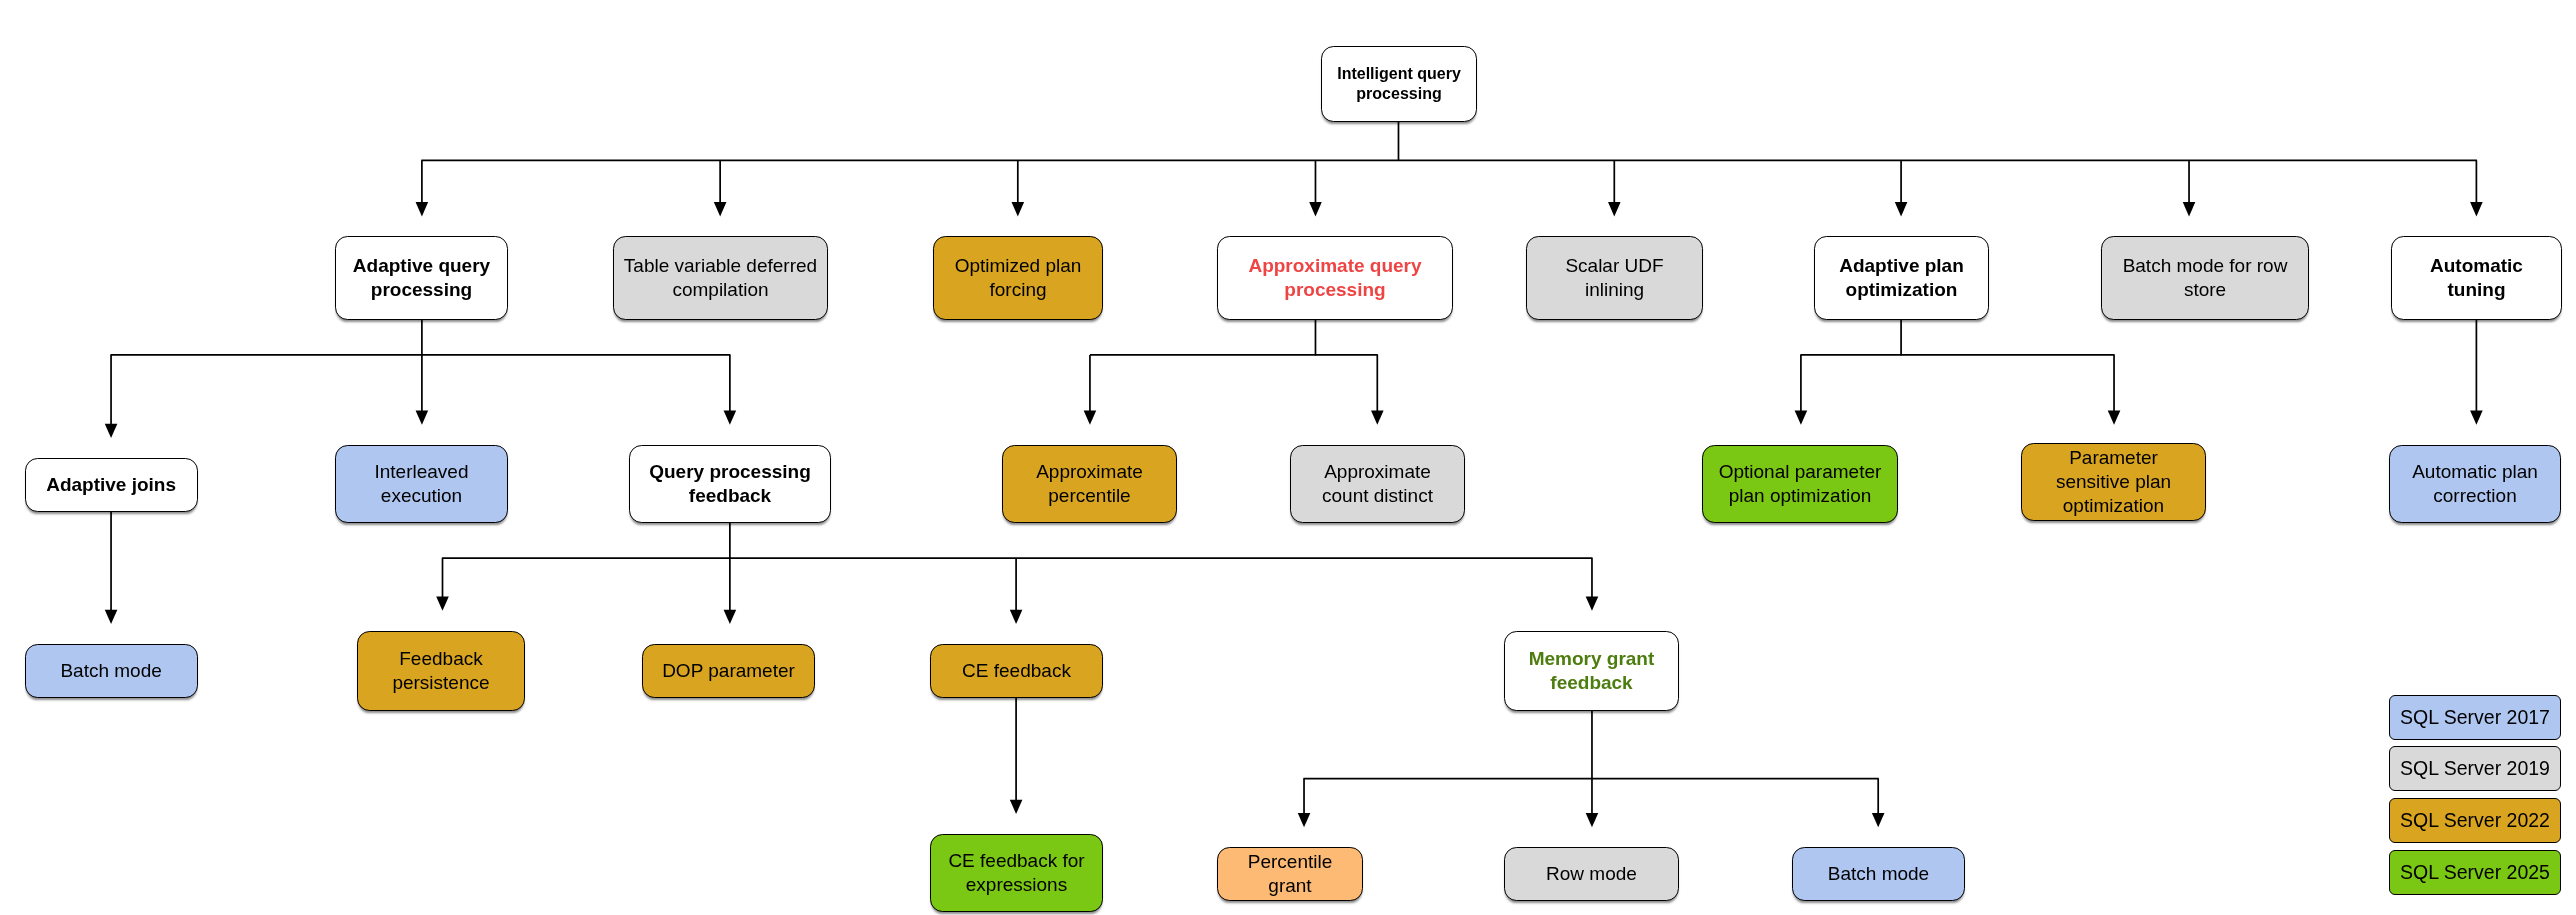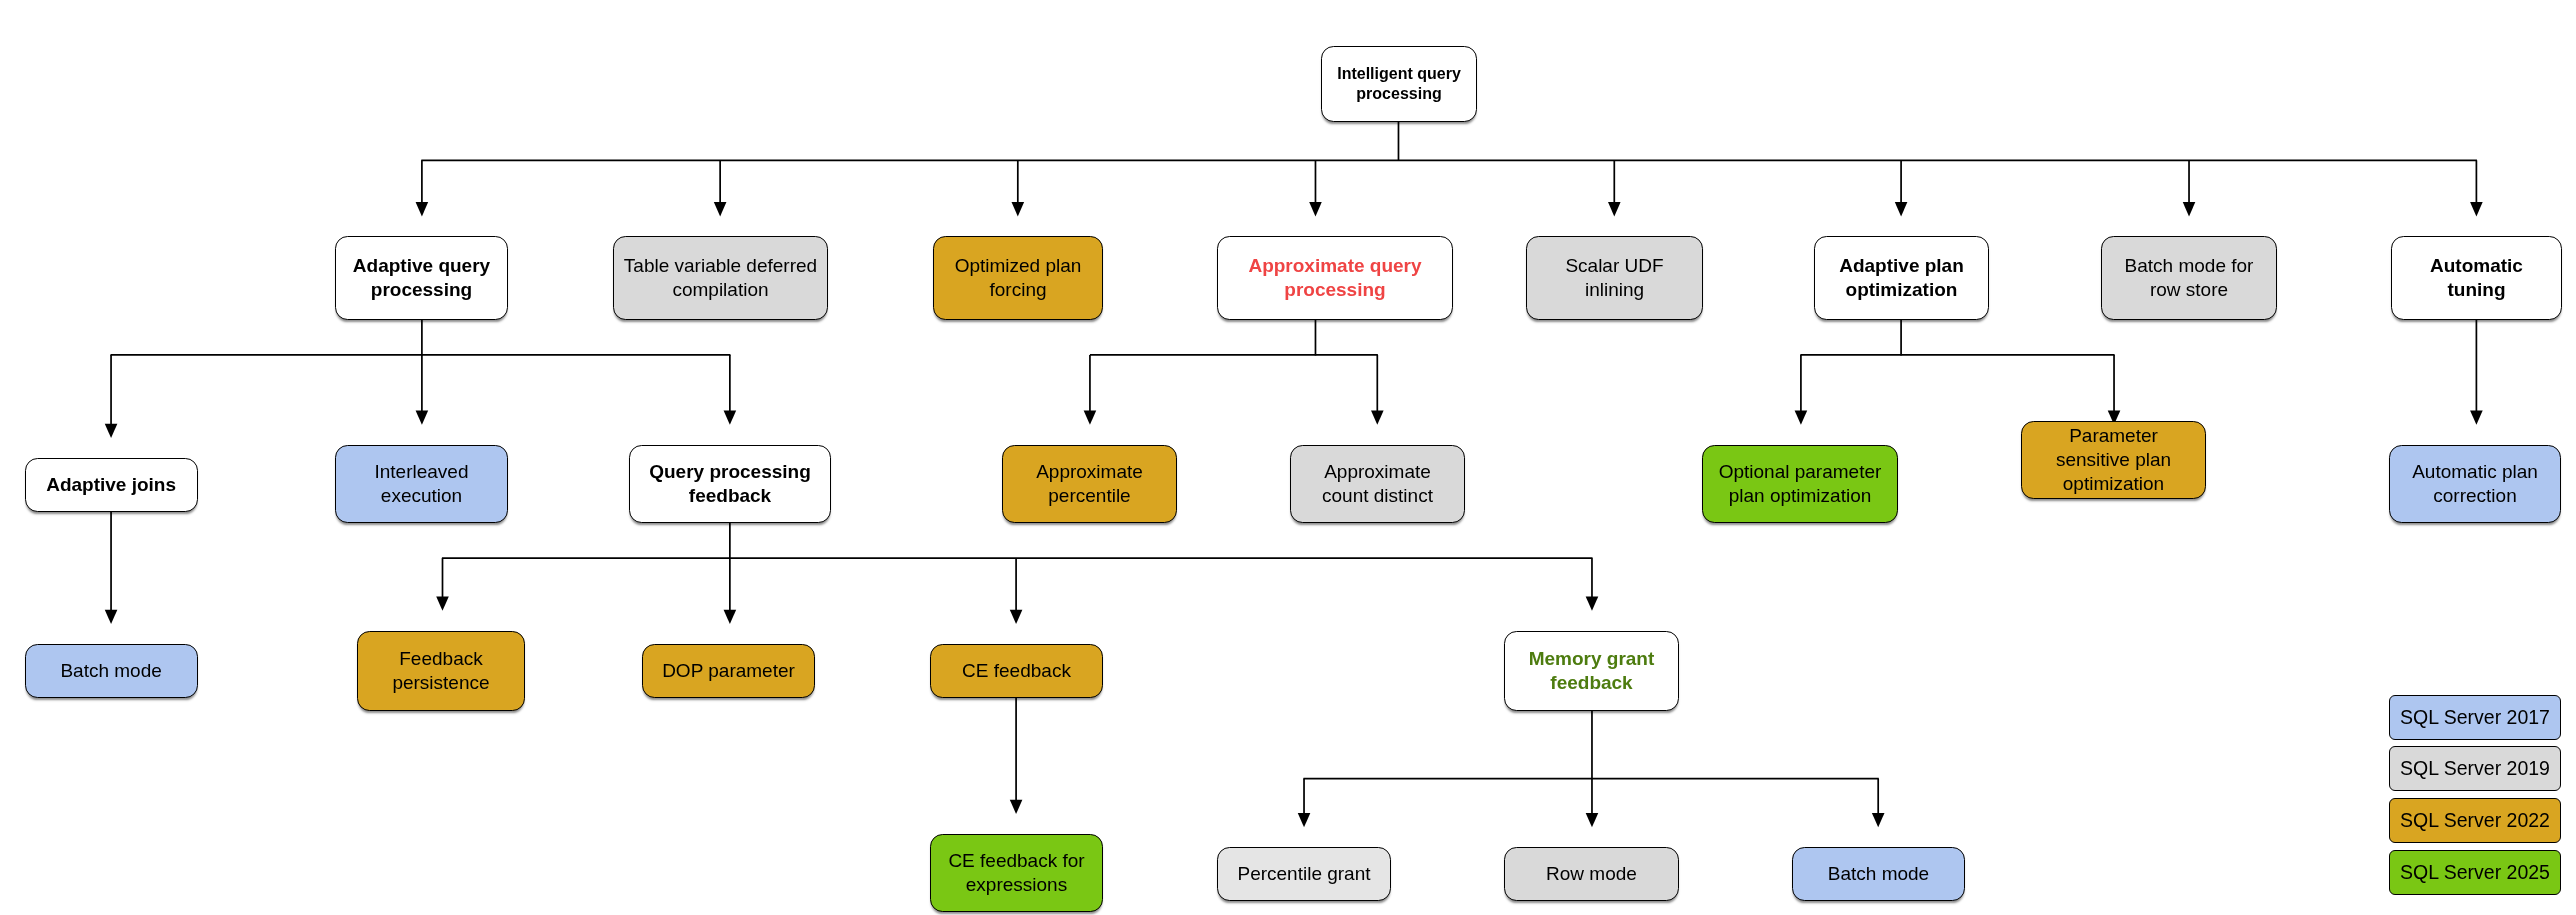--- a/index.html
+++ b/index.html
@@ -127,21 +127,21 @@
       </div>
       <div class="node bold" style="left: 1217px; top: 216px; width: 236px; height: 84px; background: rgb(255, 255, 255); border-color: rgb(0, 0, 0); color: #ef4444;">
         <span>Approximate query processing</span>
       </div>
       <div class="node" style="left: 1526px; top: 216px; width: 177px; height: 84px; background: rgb(217, 217, 217); border-color: rgb(0, 0, 0); color: rgb(0, 0, 0);">
         <span>Scalar UDF inlining</span>
       </div>
       <div class="node bold" style="left: 1814px; top: 216px; width: 175px; height: 84px; background: rgb(255, 255, 255); border-color: rgb(0, 0, 0); color: rgb(0, 0, 0);">
         <span>Adaptive plan optimization</span>
       </div>
-      <div class="node" style="left: 2101px; top: 216px; width: 176px; height: 84px; background: rgb(217, 217, 217); border-color: rgb(0, 0, 0); color: rgb(0, 0, 0);">
+      <div class="node" style="left: 2101px; top: 216px; width: 208px; height: 84px; background: rgb(217, 217, 217); border-color: rgb(0, 0, 0); color: rgb(0, 0, 0);">
         <span>Batch mode for row store</span>
       </div>
       <div class="node bold" style="left: 2391px; top: 216px; width: 171px; height: 84px; background: rgb(255, 255, 255); border-color: rgb(0, 0, 0); color: rgb(0, 0, 0);">
         <span>Automatic tuning</span>
       </div>
       <div class="node bold" style="left: 24.6px; top: 438px; width: 173px; height: 54px; background: rgb(255, 255, 255); border-color: rgb(0, 0, 0); color: rgb(0, 0, 0);">
         <span>Adaptive joins</span>
       </div>
       <div class="node" style="left: 335px; top: 425px; width: 173px; height: 78px; background: rgb(174, 198, 240); border-color: rgb(0, 0, 0); color: rgb(0, 0, 0);">
         <span>Interleaved execution</span>
@@ -151,21 +151,21 @@
       </div>
       <div class="node" style="left: 1002px; top: 425px; width: 175px; height: 78px; background: rgb(217, 165, 33); border-color: rgb(0, 0, 0); color: rgb(0, 0, 0);">
         <span>Approximate percentile</span>
       </div>
       <div class="node" style="left: 1290px; top: 425px; width: 175px; height: 78px; background: rgb(217, 217, 217); border-color: rgb(0, 0, 0); color: rgb(0, 0, 0);">
         <span>Approximate count distinct</span>
       </div>
       <div class="node" style="left: 1702px; top: 425px; width: 196px; height: 78px; background: rgb(122, 199, 20); border-color: rgb(0, 0, 0); color: rgb(0, 0, 0);">
         <span>Optional parameter plan optimization</span>
       </div>
-      <div class="node" style="left: 2021px; top: 401px; width: 185px; height: 78px; background: rgb(217, 165, 33); border-color: rgb(0, 0, 0); color: rgb(0, 0, 0);">
+      <div class="node" style="left: 2021px; top: 423px; width: 185px; height: 78px; background: rgb(217, 165, 33); border-color: rgb(0, 0, 0); color: rgb(0, 0, 0);">
         <span>Parameter sensitive plan optimization</span>
       </div>
       <div class="node" style="left: 2389px; top: 425px; width: 172px; height: 78px; background: rgb(174, 198, 240); border-color: rgb(0, 0, 0); color: rgb(0, 0, 0);">
         <span>Automatic plan correction</span>
       </div>
       <div class="node" style="left: 24.6px; top: 624px; width: 173px; height: 54px; background: rgb(174, 198, 240); border-color: rgb(0, 0, 0); color: rgb(0, 0, 0);">
         <span>Batch mode</span>
       </div>
       <div class="node" style="left: 357px; top: 611px; width: 168px; height: 80px; background: rgb(217, 165, 33); border-color: rgb(0, 0, 0); color: #000000;">
         <span>Feedback persistence</span>
@@ -175,21 +175,21 @@
       </div>
       <div class="node" style="left: 930px; top: 624px; width: 173px; height: 54px; background: rgb(217, 165, 33); border-color: rgb(0, 0, 0); color: rgb(0, 0, 0);">
         <span>CE feedback</span>
       </div>
       <div class="node bold" style="left: 1504px; top: 611px; width: 175px; height: 80px; background: rgb(255, 255, 255); border-color: rgb(0, 0, 0); color: #4d7c0f;">
         <span>Memory grant feedback</span>
       </div>
       <div class="node" style="left: 930px; top: 814px; width: 173px; height: 78px; background: rgb(122, 199, 20); border-color: rgb(0, 0, 0); color: rgb(0, 0, 0);">
         <span>CE feedback for expressions</span>
       </div>
-      <div class="node" style="left: 1217px; top: 827px; width: 174px; height: 54px; background: #e5e5e5; border-color: rgb(0, 0, 0); color: rgb(0, 0, 0); text-align: right;">
+      <div class="node" style="left: 1217px; top: 827px; width: 146px; height: 54px; background: #fdba74; border-color: rgb(0, 0, 0); color: rgb(0, 0, 0);">
         <span>Percentile grant</span>
       </div>
       <div class="node" style="left: 1504px; top: 827px; width: 175px; height: 54px; background: rgb(217, 217, 217); border-color: rgb(0, 0, 0); color: rgb(0, 0, 0);">
         <span>Row mode</span>
       </div>
       <div class="node" style="left: 1792px; top: 827px; width: 173px; height: 54px; background: rgb(174, 198, 240); border-color: rgb(0, 0, 0); color: rgb(0, 0, 0);">
         <span>Batch mode</span>
       </div>
     </div>
   <div id="legend">

